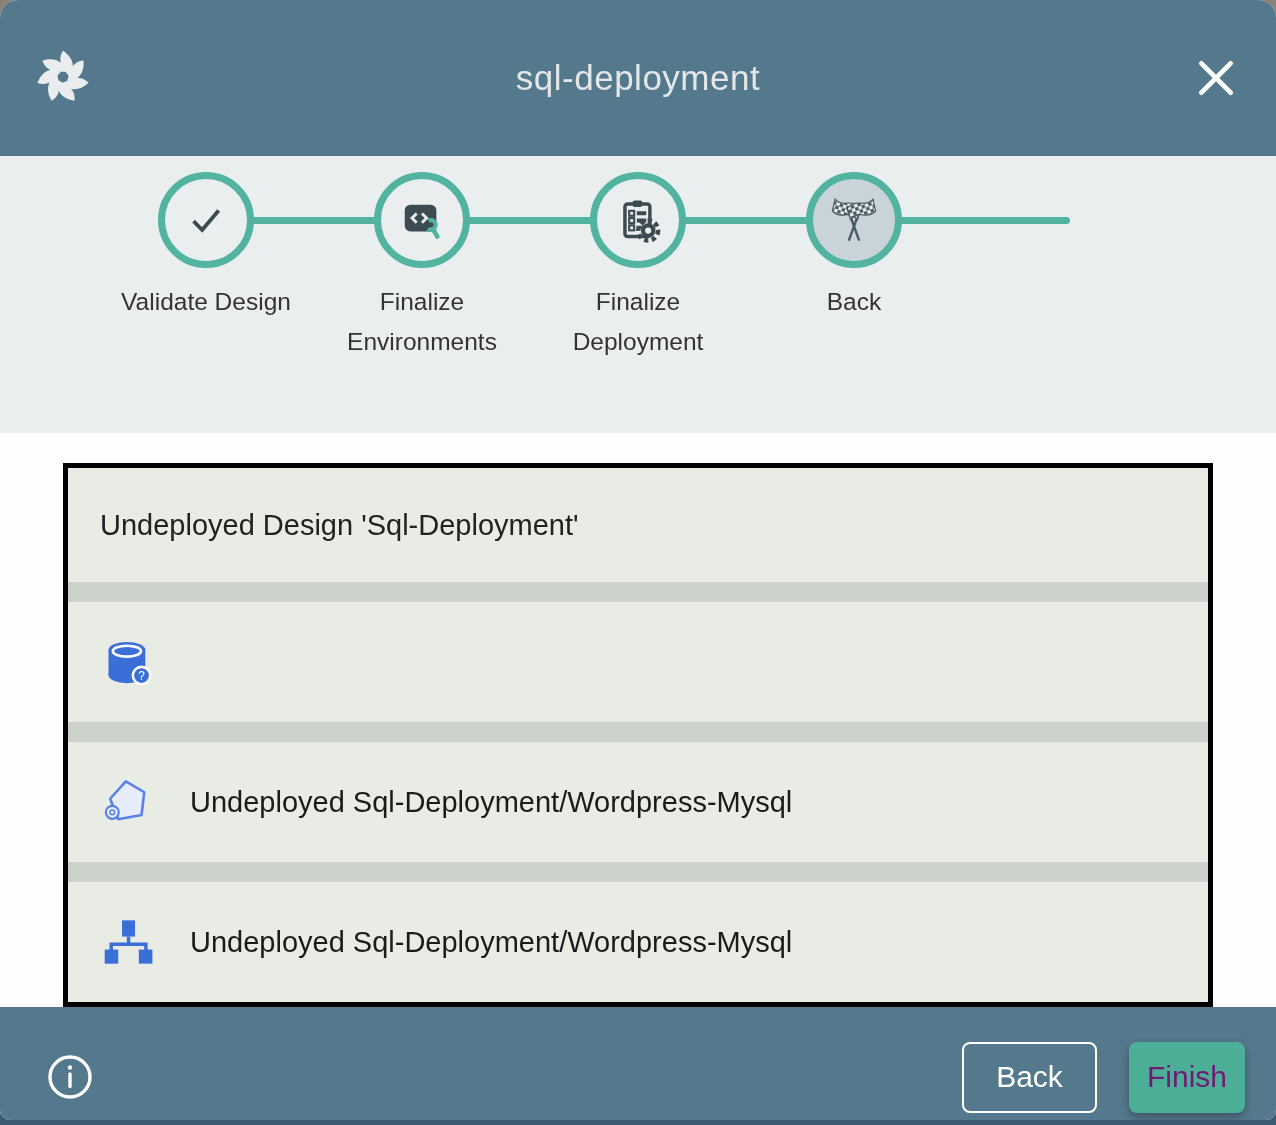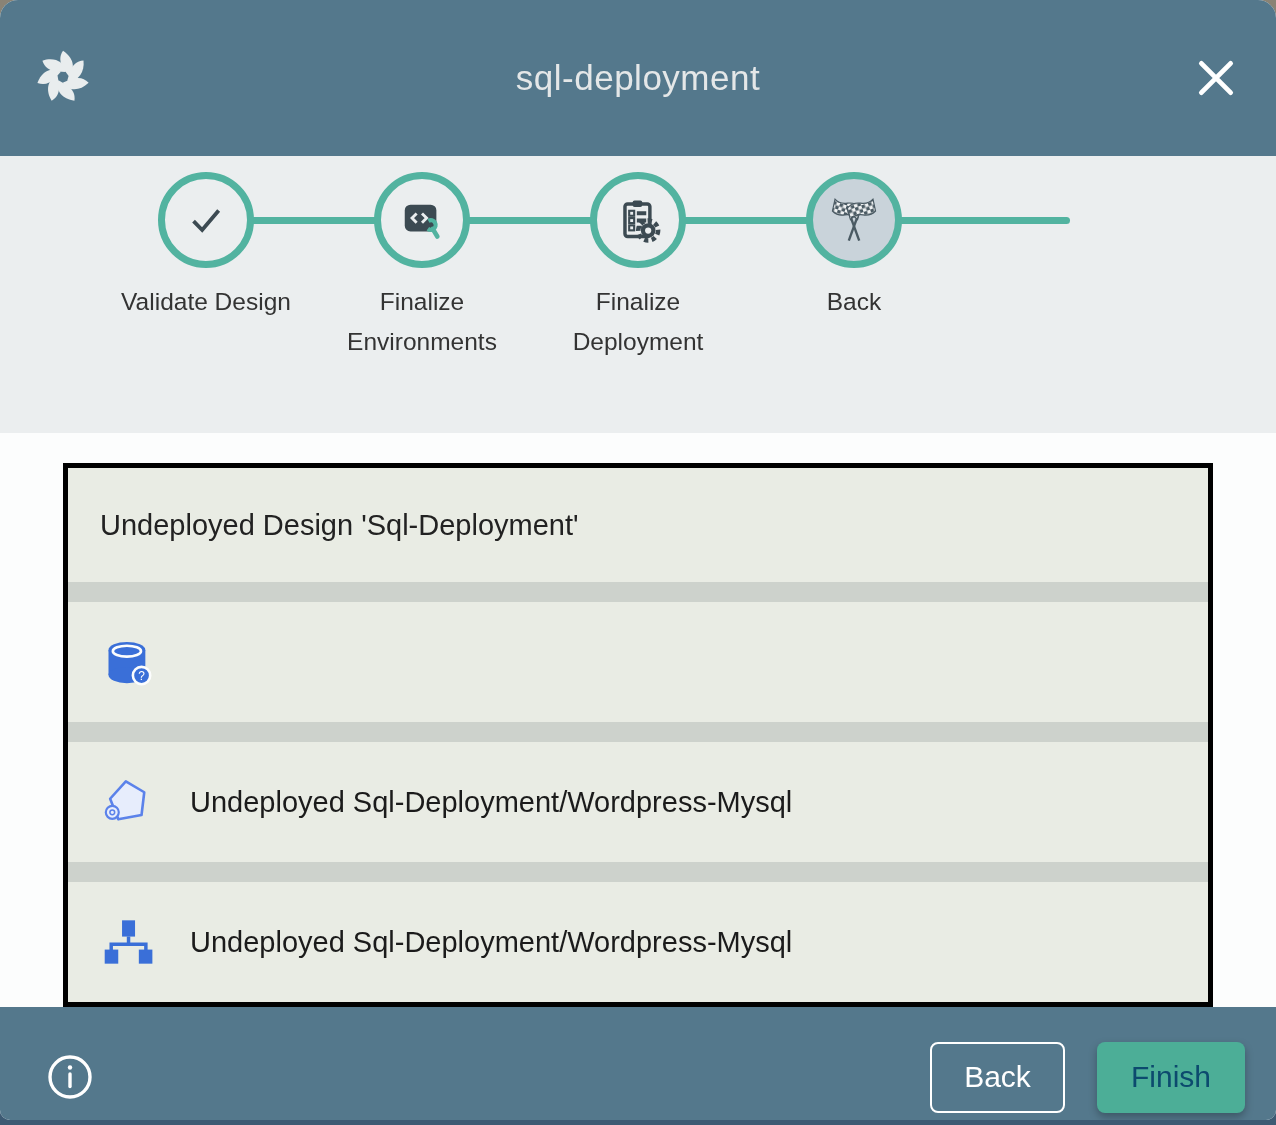--- a/index.html
+++ b/index.html
@@ -54,21 +54,21 @@
     height:120px; background:#e9ece4; display:flex; align-items:center;
     padding-left:34px; font-size:29px; color:#1b1b1b;
   }
   .row-icon { width:52px; height:52px; flex:none; margin-right:36px; }
   
   .footer { height:140px; background:#54788c; flex:none; display:flex; align-items:center; position:relative; }
   .info-btn { margin-left:46px; width:48px; height:48px; background:none; border:none; cursor:pointer; padding:0; }
   .footer-actions { margin-left:auto; margin-right:31px; display:flex; gap:32px; align-items:center; }
   .btn { height:71px; border-radius:8px; font-size:30px; font-family:"Liberation Sans",sans-serif; cursor:pointer; }
   .btn-back { width:135px; background:transparent; border:2px solid #fff; color:#fff; }
-  .btn-finish { width:148px; background:#4cae97; border:none; color:#0c4a6e; box-shadow:0 4px 8px rgba(0,0,0,.28); }
+  .btn-finish { width:116px; background:#4cae97; border:none; color:#701a75; box-shadow:0 4px 8px rgba(0,0,0,.28); }
   svg { display:block; }
 </style>
 </head>
 <body>
 
 <svg width="0" height="0" style="position:absolute" aria-hidden="true">
   <defs>
     <g id="gear">
       <circle r="6.1" fill="none" stroke="#3c4a52" stroke-width="2.8" stroke-dasharray="2.6 2.1"></circle>
       <circle r="4.5" fill="#3c4a52"></circle>

